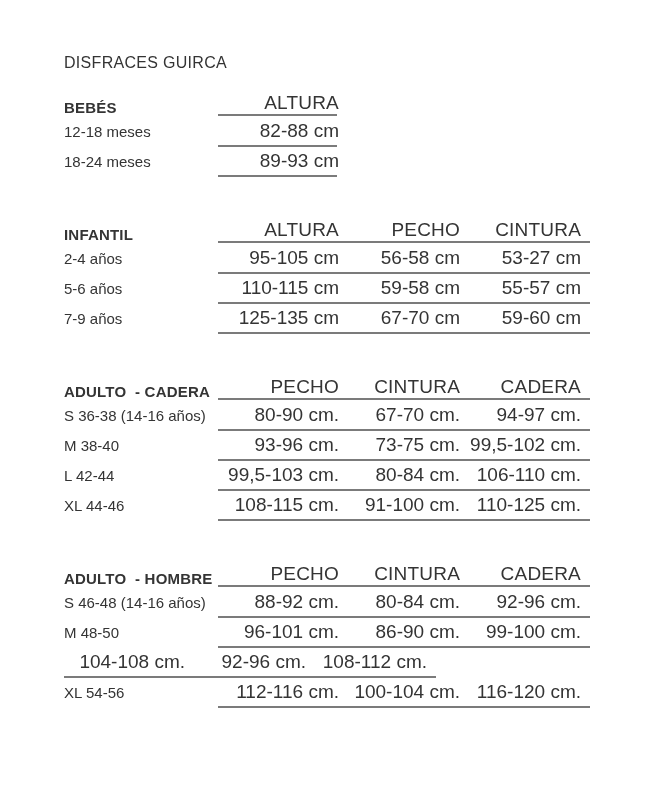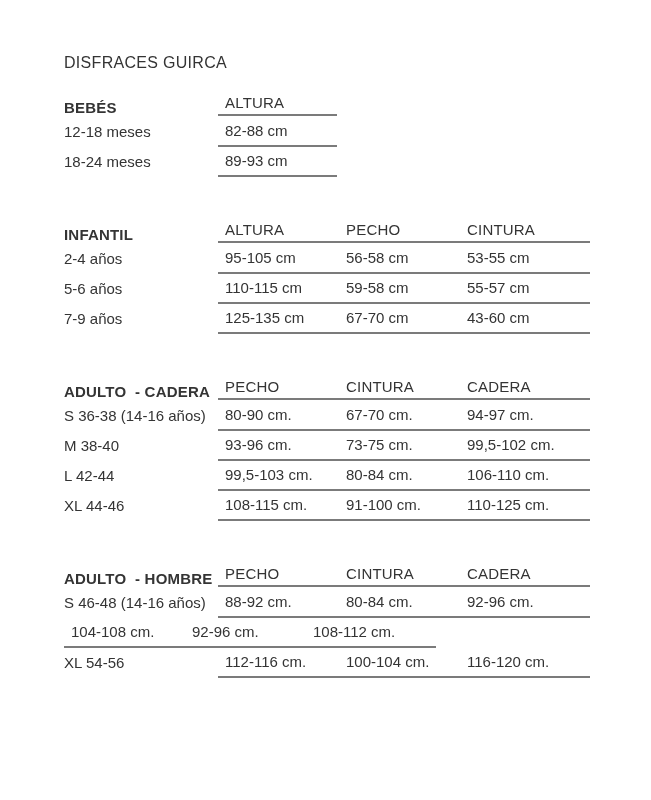--- a/index.html
+++ b/index.html
@@ -53,23 +53,24 @@
     flex: none;
     border-bottom: 2px solid #7b7b7b;
   }
   .row.header .cells { align-items: flex-end; }
   .section-bebes .cells { width: 119px; }
   .cell {
     width: 121px;
     flex: none;
     box-sizing: border-box;
     padding-left: 7px;
-    font-size: 15px;
+    font-size: 19px;
     line-height: 17px;
     white-space: nowrap;
+    text-align: right;
   }
   .row.header .cell { padding-bottom: 3px; letter-spacing: 0.2px; }
 </style>
 </head>
 <body>
 
 <div class="page">
   <div class="title">DISFRACES GUIRCA</div>
   <div id="tables">
       <section class="section section-bebes">
@@ -102,37 +103,37 @@
             <div class="cell">PECHO</div>
             <div class="cell">CINTURA</div>
           </div>
     </div>
     <div>
           <div class="row">
             <div class="label">2-4 años</div>
             <div class="cells">
               <div class="cell">95-105 cm</div>
               <div class="cell">56-58 cm</div>
-              <div class="cell">53-55 cm</div>
+              <div class="cell">53-27 cm</div>
             </div>
           </div>
           <div class="row">
             <div class="label">5-6 años</div>
             <div class="cells">
               <div class="cell">110-115 cm</div>
               <div class="cell">59-58 cm</div>
               <div class="cell">55-57 cm</div>
             </div>
           </div>
           <div class="row">
             <div class="label">7-9 años</div>
             <div class="cells">
               <div class="cell">125-135 cm</div>
               <div class="cell">67-70 cm</div>
-              <div class="cell">43-60 cm</div>
+              <div class="cell">59-60 cm</div>
             </div>
           </div>
         </div>
   </section>
       <section class="section section-adulto-mujer">
     <div class="row header">
       <div class="label hdr">ADULTO  - CADERA</div>
       <div class="cells">
             <div class="cell">PECHO</div>
             <div class="cell">CINTURA</div>
@@ -186,20 +187,28 @@
     <div>
           <div class="row">
             <div class="label">S 46-48 (14-16 años)</div>
             <div class="cells">
               <div class="cell">88-92 cm.</div>
               <div class="cell">80-84 cm.</div>
               <div class="cell">92-96 cm.</div>
             </div>
           </div>
           <div class="row">
+            <div class="label">M 48-50</div>
+            <div class="cells">
+              <div class="cell">96-101 cm.</div>
+              <div class="cell">86-90 cm.</div>
+              <div class="cell">99-100 cm.</div>
+            </div>
+          </div>
+          <div class="row">
             <div class="cells">
               <div class="cell">104-108 cm.</div>
               <div class="cell">92-96 cm.</div>
               <div class="cell">108-112 cm.</div>
             </div>
           </div>
           <div class="row">
             <div class="label">XL 54-56</div>
             <div class="cells">
               <div class="cell">112-116 cm.</div>

